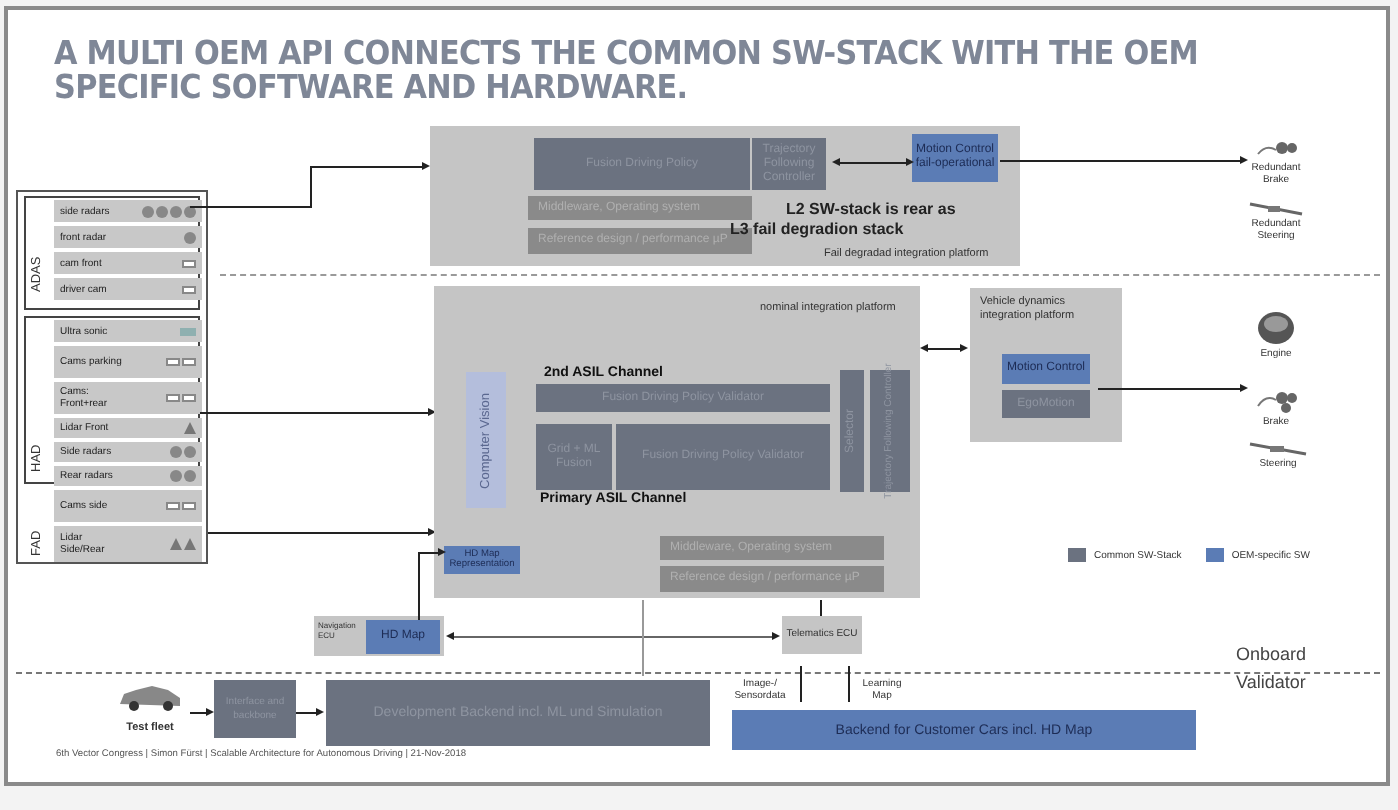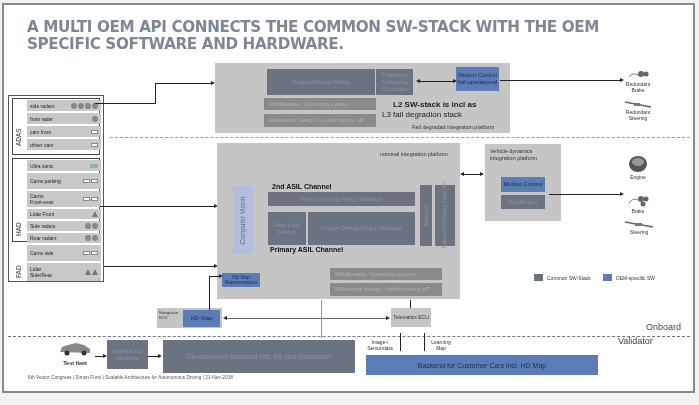--- a/index.html
+++ b/index.html
@@ -138,22 +138,22 @@
 <div class="hline arrowR" style="left:100px;top:206px;width:116px;"></div>
 <div class="hline arrowR" style="left:104px;top:266px;width:112px;"></div>
 
 <div class="box platform" style="left:215px;top:63px;width:295px;height:70px;"></div>
 <div class="box common" style="left:267px;top:69px;width:108px;height:26px;">Fusion  Driving Policy</div>
 <div class="box common" style="left:376px;top:69px;width:37px;height:26px;">Trajectory Following Controller</div>
 <div class="box oem" style="left:456px;top:67px;width:43px;height:24px;">Motion Control fail-operational</div>
 <div class="hline arrowL arrowR" style="left:418px;top:81px;width:37px;"></div>
 <div class="box mw" style="left:264px;top:98px;width:112px;height:12px;">Middleware, Operating system</div>
 <div class="box mw" style="left:264px;top:114px;width:112px;height:13px;">Reference design / performance µP</div>
-<div class="abs" style="left:393px;top:100px;font-size:8px;font-weight:bold;color:#222;">L2 SW-stack is incl as</div>
-<div class="abs" style="left:382px;top:110px;font-size:8px;font-weight:normal;color:#222;">L3 fail degradion stack</div>
+<div class="abs" style="left:393px;top:100px;font-size:8px;font-weight:bold;color:#222;">L2 SW-stack is rear as</div>
+<div class="abs" style="left:365px;top:110px;font-size:8px;font-weight:bold;color:#222;">L3 fail degradion stack</div>
 <div class="lbl" style="left:412px;top:124px;">Fail degradad integration platform</div>
 <div class="hline arrowR" style="left:500px;top:80px;width:122px;"></div>
 
 <div class="box platform" style="left:217px;top:143px;width:243px;height:156px;"></div>
 <div class="lbl" style="left:380px;top:151px;">nominal integration platform</div>
 <div class="box" style="left:233px;top:186px;width:20px;height:68px;background:#b4bedc;color:#5b6890;">
   <span style="transform:rotate(-90deg);white-space:nowrap;font-size:6.5px;">Computer Vision</span>
 </div>
 <div class="abs" style="left:272px;top:183px;font-size:7px;font-weight:bold;color:#111;">2nd  ASIL Channel</div>
 <div class="box common" style="left:268px;top:192px;width:147px;height:14px;">Fusion    Driving Policy    Validator</div>
@@ -227,21 +227,21 @@
 <div class="lbl" style="left:159px;top:310px;font-size:4px;width:20px;white-space:normal;line-height:5px;">Navigation ECU</div>
 <div class="box oem" style="left:183px;top:310px;width:37px;height:17px;font-size:6px;">HD Map</div>
 <div class="vline" style="left:209px;top:276px;height:34px;"></div>
 <div class="hline arrowR" style="left:209px;top:276px;width:12px;"></div>
 <div class="hline arrowL arrowR" style="left:225px;top:318px;width:163px;background:#666;"></div>
 <div class="vline" style="left:321px;top:300px;height:38px;background:#999;"></div>
 
 <div class="box" style="left:391px;top:308px;width:40px;height:19px;background:#c5c5c5;color:#333;font-size:5px;">Telematics ECU</div>
 <div class="vline" style="left:410px;top:300px;height:8px;"></div>
 
-<div class="abs" style="left:618px;top:322px;font-size:9px;color:#444;margin-left:28px;">Onboard</div>
+<div class="abs" style="left:618px;top:322px;font-size:9px;color:#444;">Onboard</div>
 <div class="abs" style="left:618px;top:336px;font-size:9px;color:#444;">Validator</div>
 
 <div class="abs" style="left:55px;top:340px;width:40px;text-align:center;">
   <svg width="34" height="16">
       <path d="M2 12 L4 7 L10 5 L18 3 L26 5 L32 9 L32 13 Z" fill="#888"></path>
       <circle cx="9" cy="13" r="2.5" fill="#333"></circle>
       <circle cx="26" cy="13" r="2.5" fill="#333"></circle>
     </svg>
   <div style="font-size:5.5px;font-weight:bold;color:#333;">Test fleet</div>
 </div>

